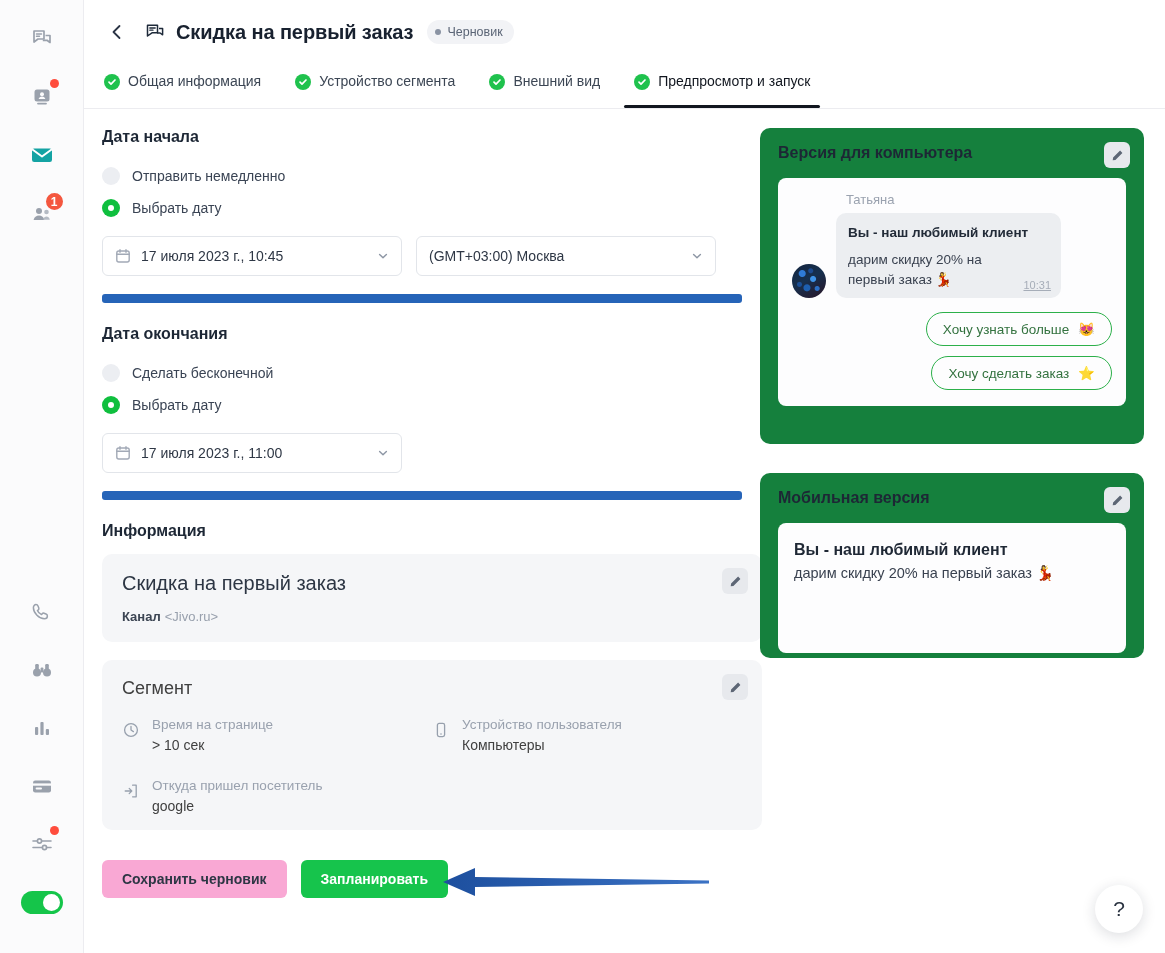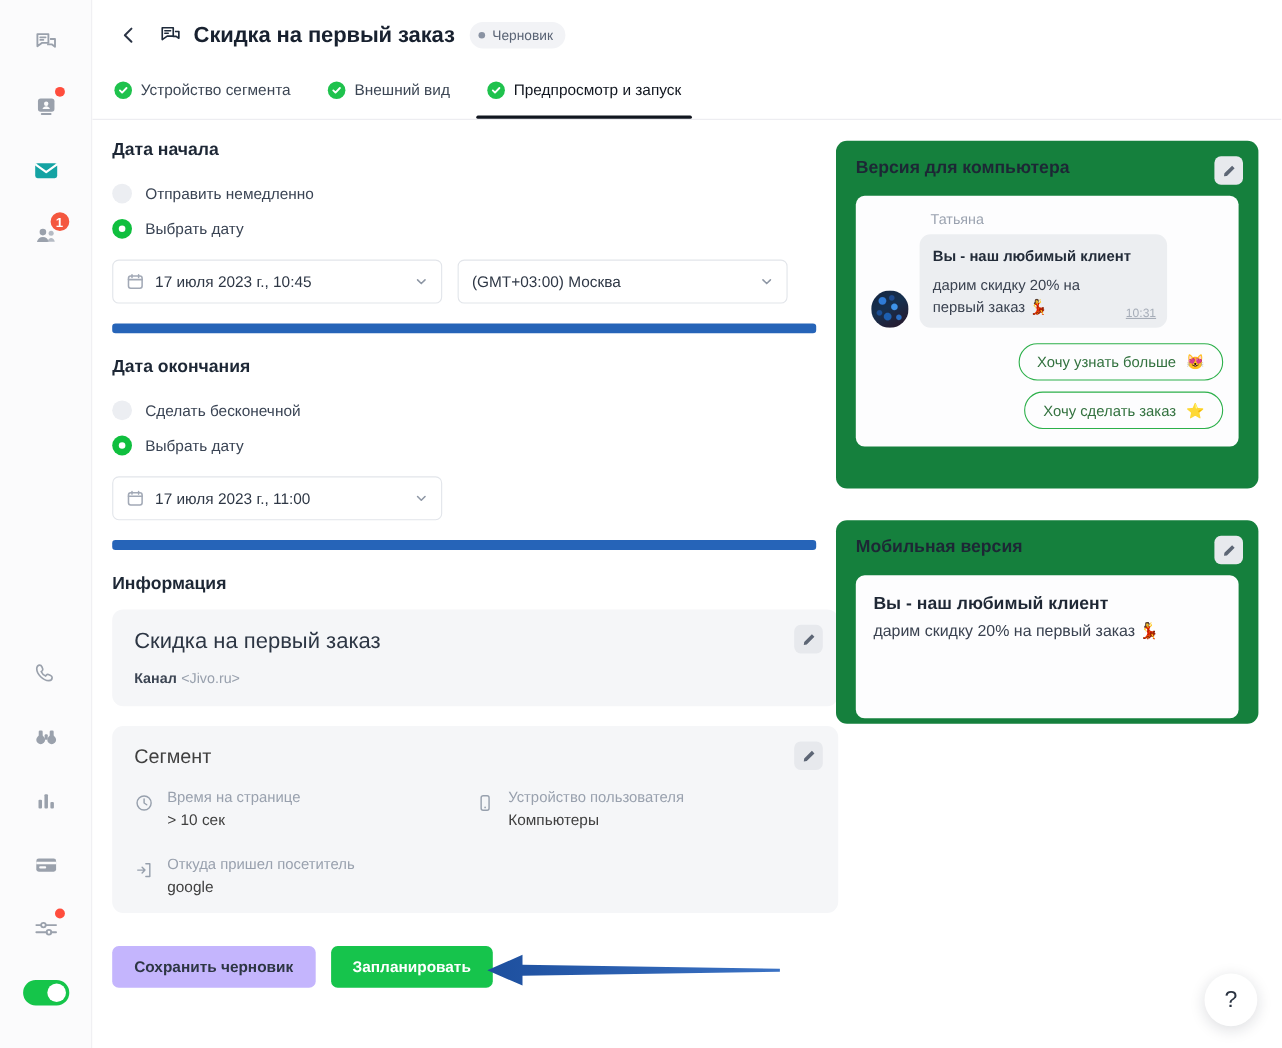--- a/index.html
+++ b/index.html
@@ -162,21 +162,21 @@
   .seg-k { font-size: 13.5px; color: #99a1ae; line-height: 20px; }
   .seg-v { font-size: 14px; color: #404040; line-height: 21px; }
 
   .btn-row { display: flex; gap: 14px; margin-top: 30px; align-items: center; }
   .btn {
     height: 38px; border-radius: 6px; padding: 0 20px;
     display: flex; align-items: center; justify-content: center;
     font-size: 14px; font-weight: 700; cursor: pointer; border: none;
     font-family: "Liberation Sans", sans-serif;
   }
-  .btn-draft { background: #c4b5fd; color: #2d3644; }
+  .btn-draft { background: #f9a8d4; color: #2d3644; }
   .btn-schedule { background: #16c44c; color: #ffffff; }
 
   
   .pv-card {
     background: #15803d; border-radius: 10px; padding: 16px 18px 18px 18px;
     position: relative;
   }
   .pv-head { font-size: 16px; font-weight: 700; color: #1d2735; margin-bottom: 16px; }
   .pv-inner {
     background: #fdfdfe; border-radius: 8px; padding: 14px 14px 16px 14px;
@@ -337,20 +337,28 @@
       </svg>
     </div>
     <div class="page-title">Скидка на первый заказ</div>
     <div class="status-chip">
       <span class="sdot"></span>
       <span>Черновик</span>
     </div>
   </div>
 
   <div class="tabs">
+    <div class="tab">
+      <span class="check">
+        <svg width="10" height="10" viewBox="0 0 10 10" fill="none">
+            <path d="M2 5.2l2 2L8 3" stroke="#fff" stroke-width="1.7" stroke-linecap="round" stroke-linejoin="round"></path>
+          </svg>
+      </span>
+      <span>Общая информация</span>
+    </div>
     <div class="tab">
       <span class="check">
         <svg width="10" height="10" viewBox="0 0 10 10" fill="none">
             <path d="M2 5.2l2 2L8 3" stroke="#fff" stroke-width="1.7" stroke-linecap="round" stroke-linejoin="round"></path>
           </svg>
       </span>
       <span>Устройство сегмента</span>
     </div>
     <div class="tab">
       <span class="check">

